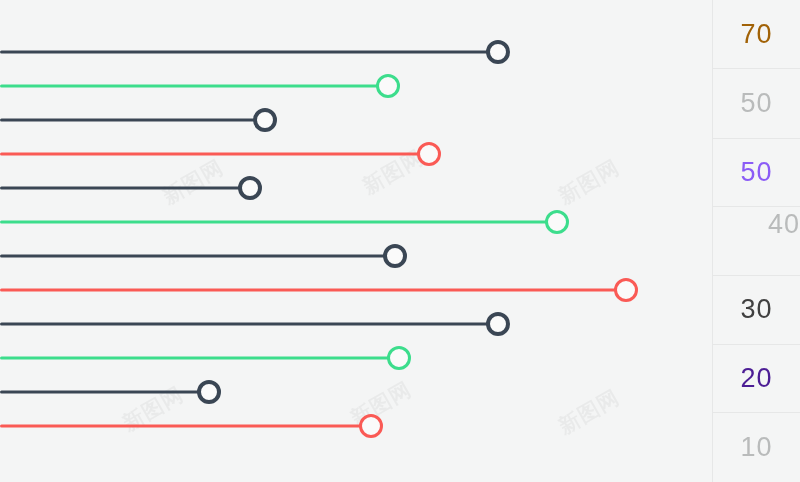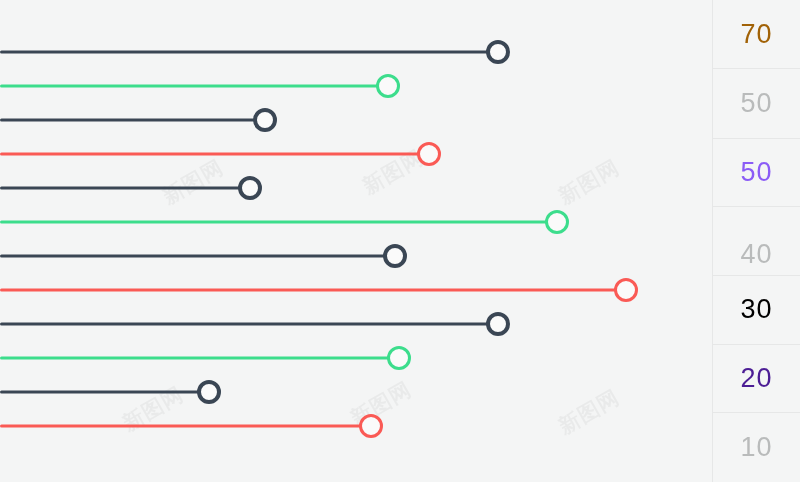--- a/index.html
+++ b/index.html
@@ -179,25 +179,25 @@
     <div id="axis-rows">
         <div class="axis-row" style="top: 0px; height: 68px;">
           <span class="tick-label" style="color: #a16207;">70</span>
         </div>
         <div class="axis-row" style="top: 68px; height: 70px;">
           <span class="tick-label" style="color: rgb(185, 187, 187);">50</span>
         </div>
         <div class="axis-row" style="top: 138px; height: 68px;">
           <span class="tick-label" style="color: #8b5cf6; text-align: right;">50</span>
         </div>
-        <div class="axis-row" style="top: 220px; height: 69px;">
+        <div class="axis-row" style="top: 190px; height: 69px; justify-content: flex-end;">
           <span class="tick-label" style="color: rgb(185, 187, 187);">40</span>
         </div>
         <div class="axis-row" style="top: 275px; height: 69px;">
-          <span class="tick-label" style="color: #000000; text-align: center;">30</span>
+          <span class="tick-label" style="color: #404040; text-align: center;">30</span>
         </div>
         <div class="axis-row" style="top: 344px; height: 68px;">
           <span class="tick-label" style="color: #4c1d95; text-align: right;">20</span>
         </div>
         <div class="axis-row" style="top: 412px; height: 70px;">
           <span class="tick-label" style="color: rgb(185, 187, 187);">10</span>
         </div>
       </div>
   </div>
 

